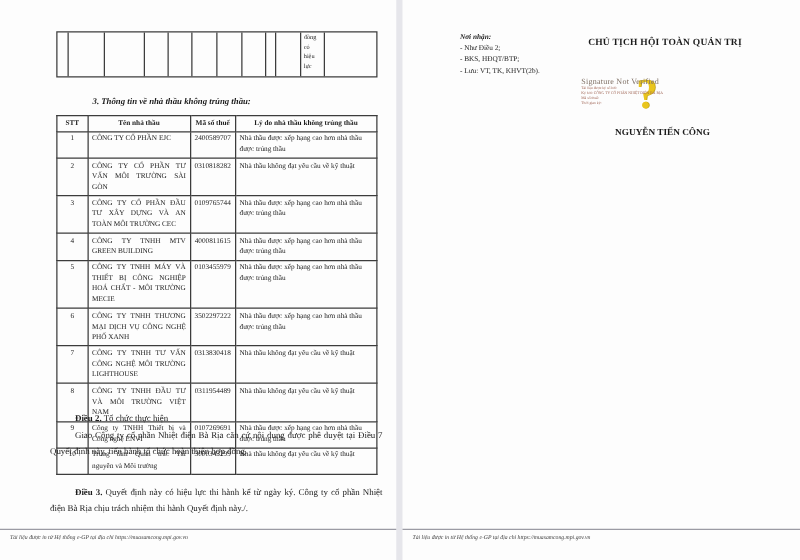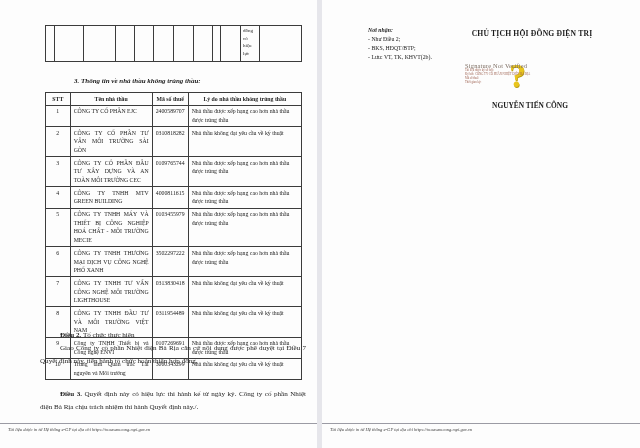--- a/index.html
+++ b/index.html
@@ -189,21 +189,21 @@
 
   <div class="recipients">
     <div class="recipients-title">Nơi nhận:</div>
     <div>
         <div>- Như Điều 2;</div>
         <div>- BKS, HĐQT/BTP;</div>
         <div>- Lưu: VT, TK, KHVT(2b).</div>
       </div>
   </div>
 
-  <div class="signer-title">CHỦ TỊCH HỘI ĐỒNG ĐIỆN TRỊ</div>
+  <div class="signer-title">CHỦ TỊCH HỘI TOÀN QUẢN TRỊ</div>
 
   <div class="stamp">
     <div class="stamp-q">?</div>
     <div class="stamp-title">Signature Not Verified</div>
     <div class="stamp-lines">
         <div>Tài liệu được ký số bởi:</div>
         <div>Ký bởi: CÔNG TY CỔ PHẦN NHIỆT ĐIỆN BÀ RỊA</div>
         <div>Mã số thuế:</div>
         <div>Thời gian ký:</div>
       </div>

